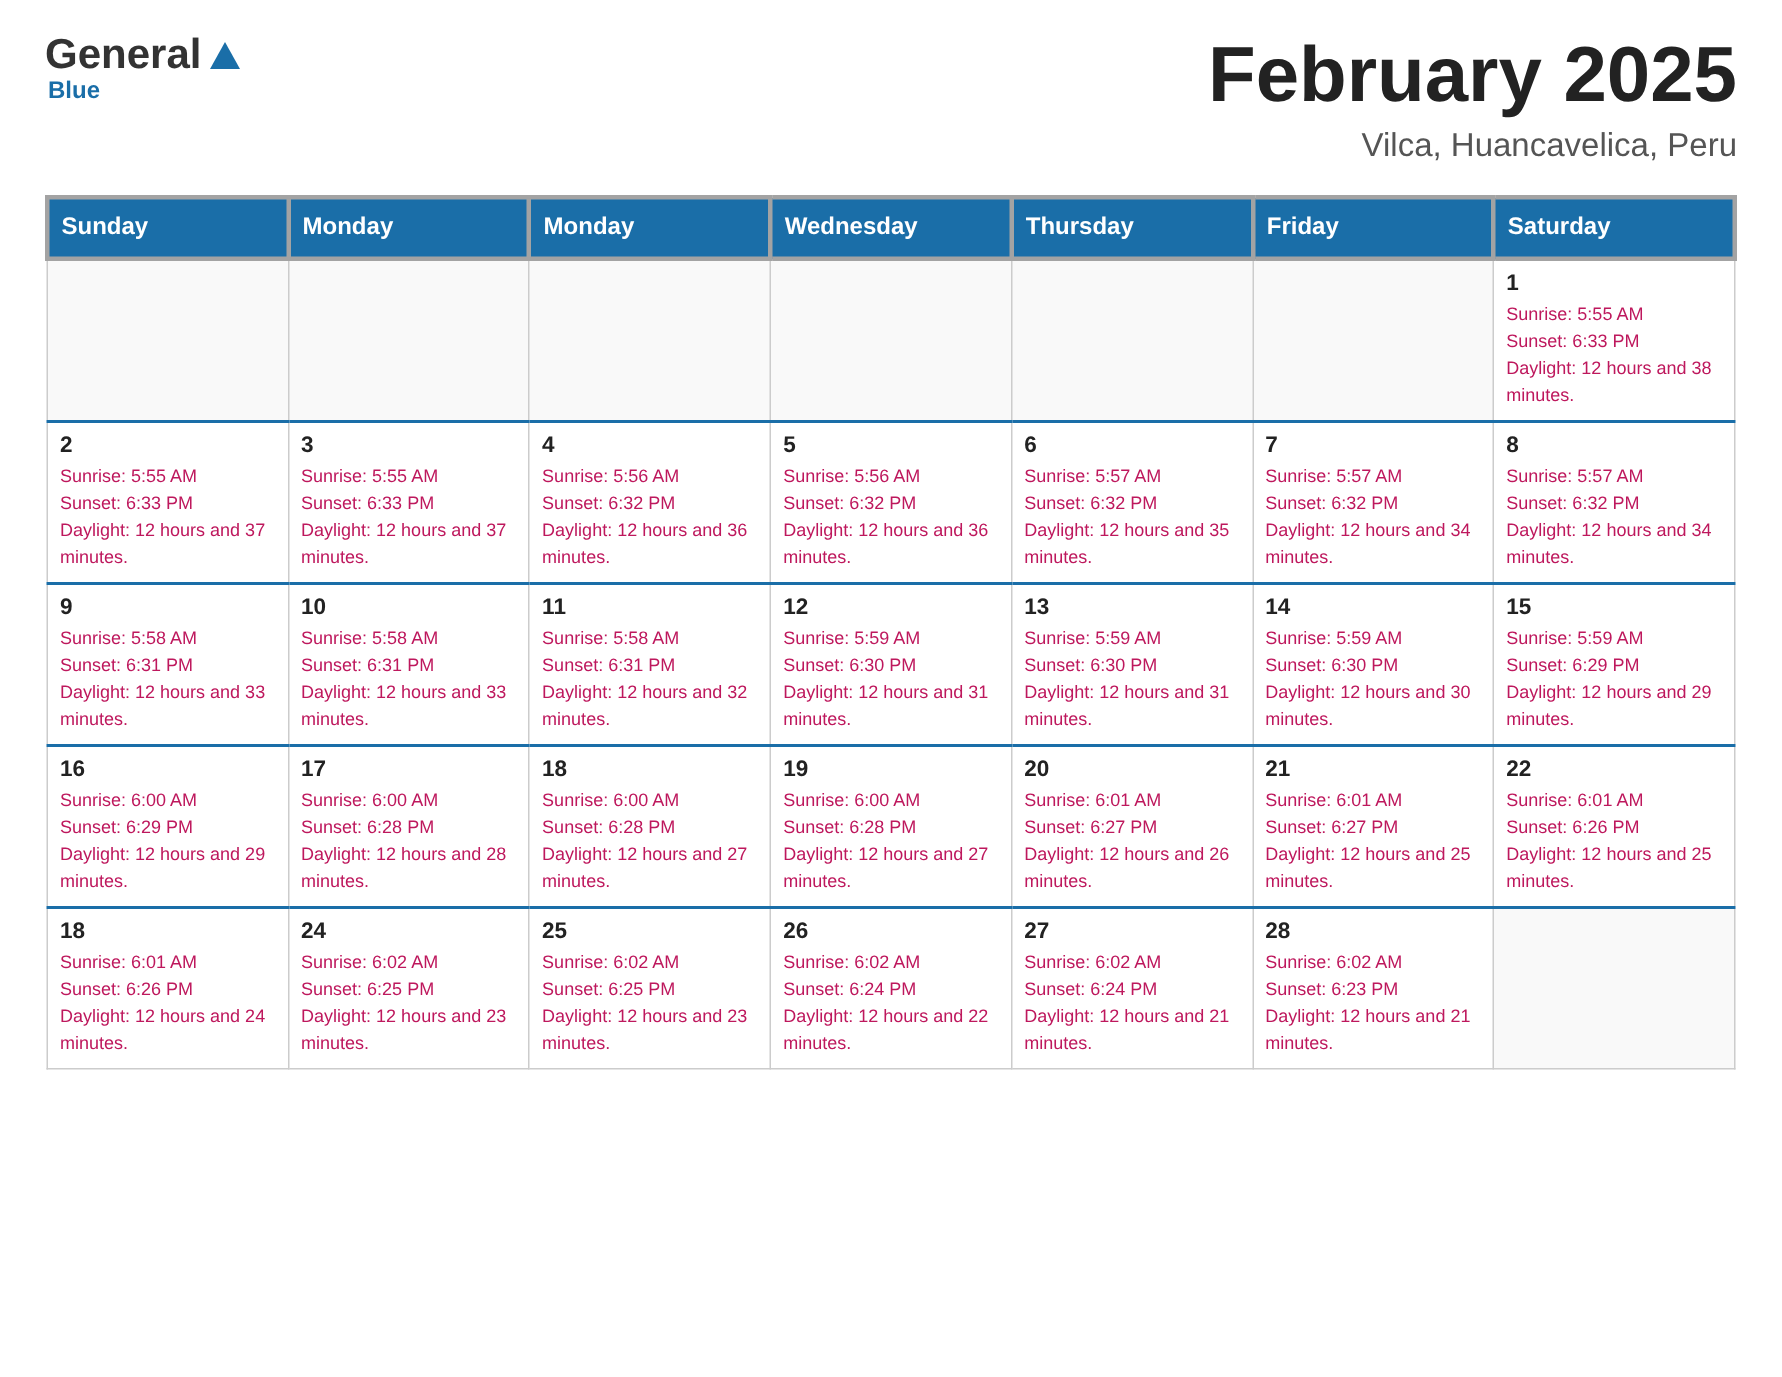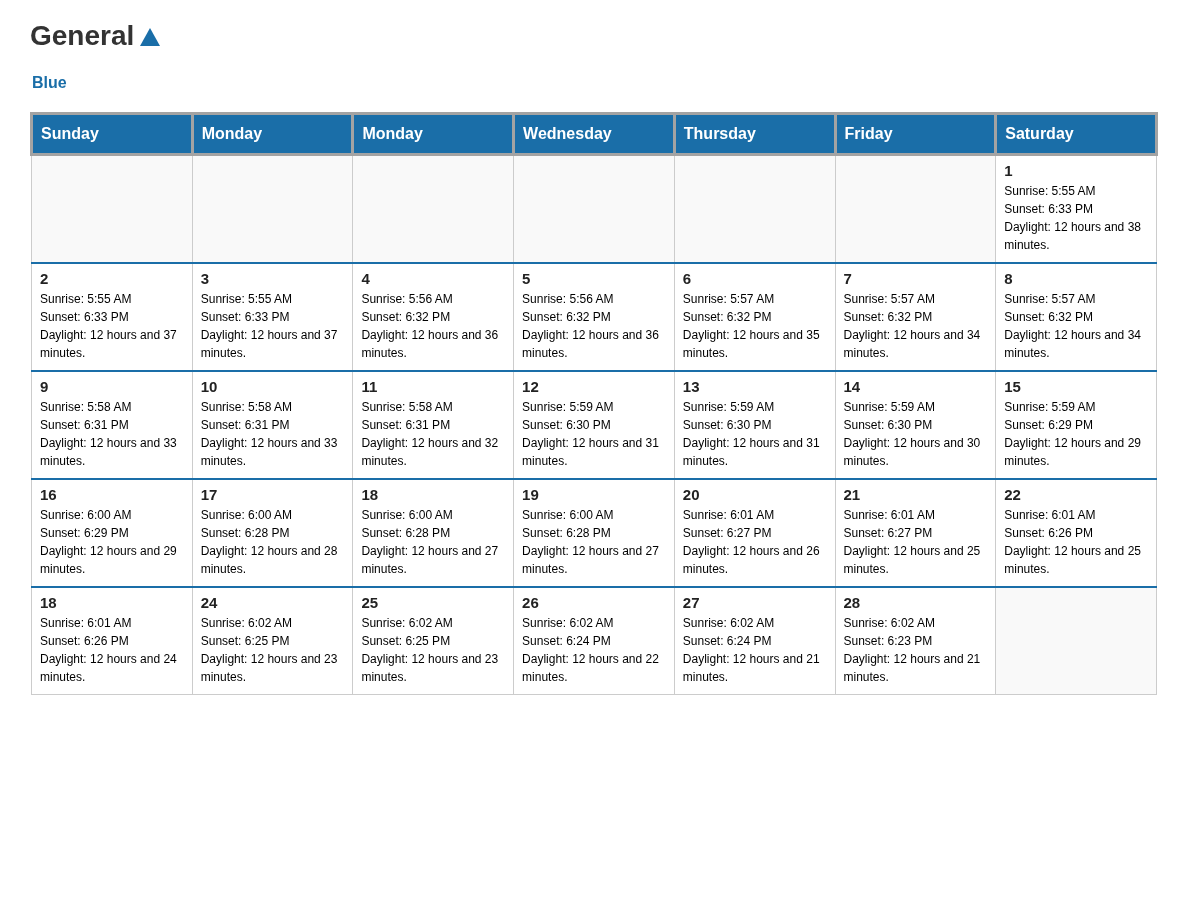--- a/index.html
+++ b/index.html
@@ -64,31 +64,30 @@
       border-top: 2px solid #1a6ea8;
     }
     .day-number {
       font-size: 15px;
       font-weight: bold;
       color: #222;
       margin-bottom: 3px;
     }
     .day-info {
       font-size: 12px;
-      color: #000000;
+      color: #be185d;
       line-height: 1.5;
     }
     .empty-cell {
       background: #f9f9f9;
     }
     .logo-wrapper {
       display: flex;
       flex-direction: column;
       align-items: flex-start;
-      gap: 22px;
     }
     .logo-row1 {
       display: flex;
       align-items: center;
     }
     .logo-row2 {
       margin-left: 2px;
     }
   </style>
 </head>
@@ -99,20 +98,24 @@
     <div class="logo-row1">
       <span class="logo-text-general">General</span>
       <svg width="28" height="28" viewBox="0 0 28 28" style="margin-left:2px; margin-bottom:0px;">
         <polygon points="4,24 24,24 14,6" fill="#1a6ea8"></polygon>
       </svg>
     </div>
     <div class="logo-row2">
       <span class="logo-blue">Blue</span>
     </div>
   </div>
+  <div class="title-section">
+    <div class="month-title">February 2025</div>
+    <div class="location">Vilca, Huancavelica, Peru</div>
+  </div>
 </div>
 
 <table class="calendar">
   <thead>
     <tr>
     <th>Sunday</th>
         <th>Monday</th>
         <th>Monday</th>
         <th>Wednesday</th>
         <th>Thursday</th>

